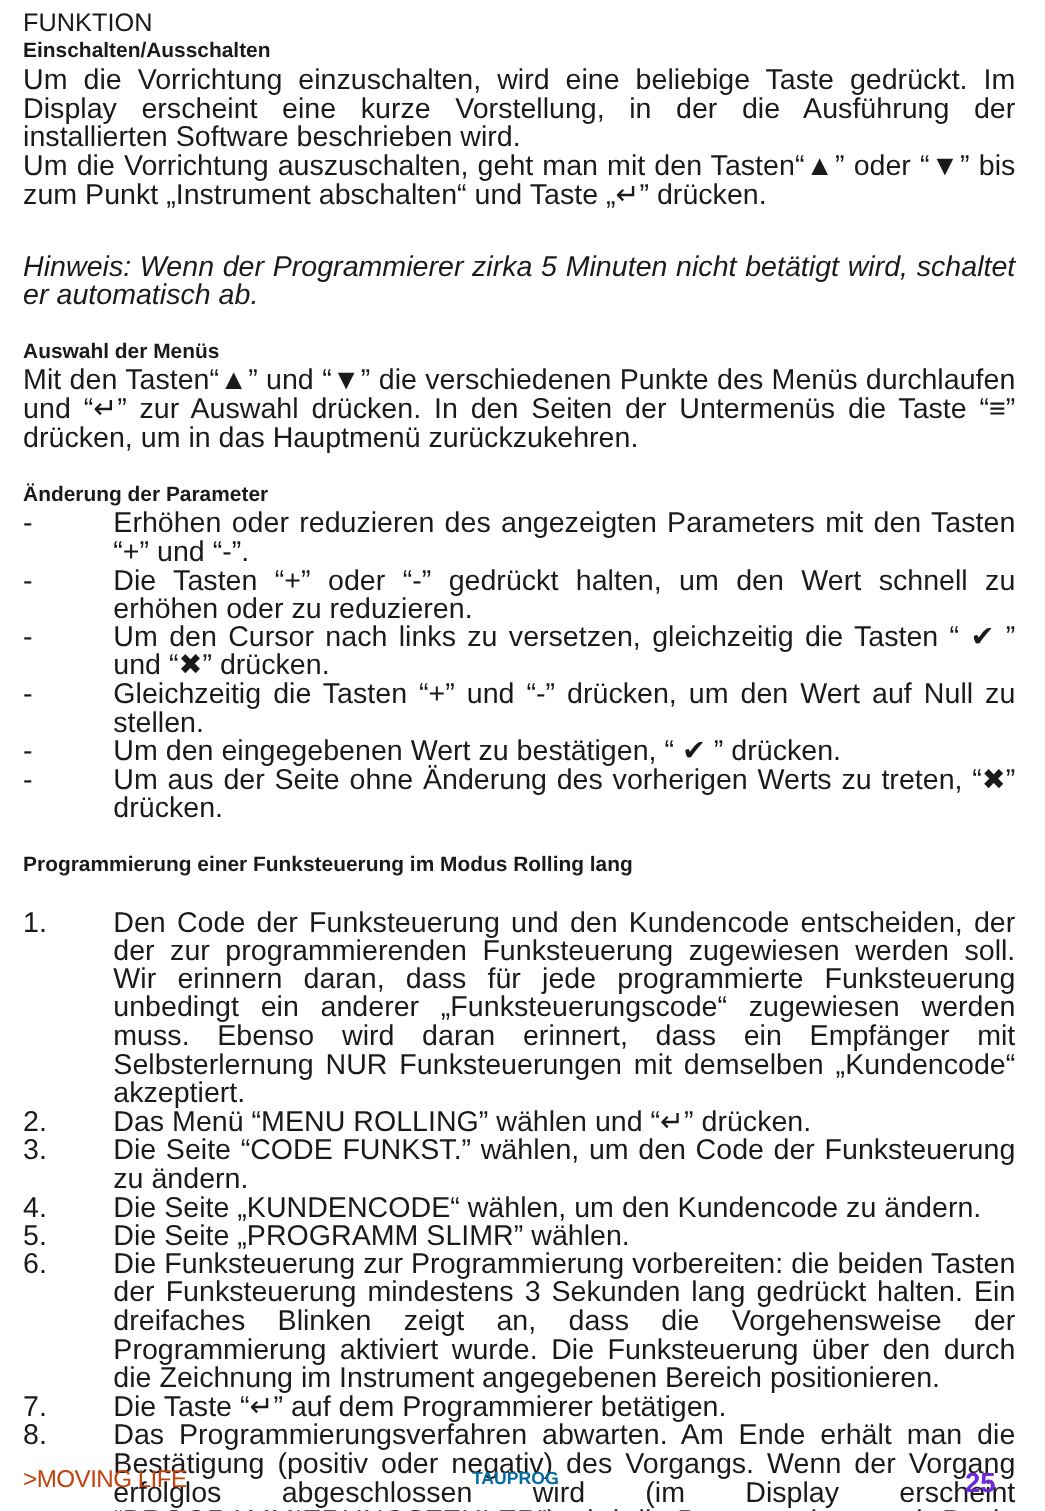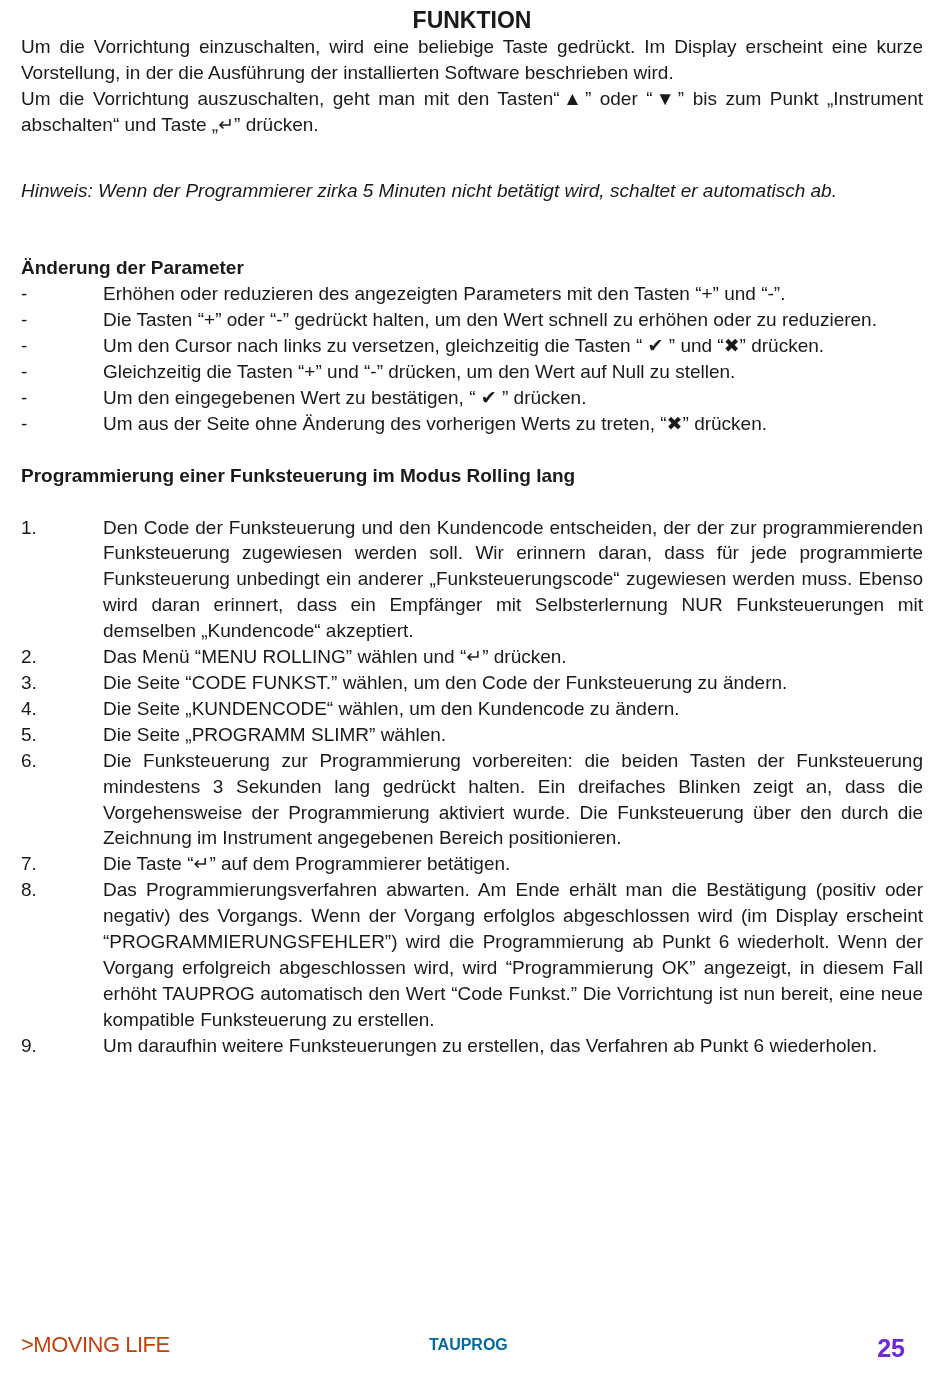--- a/index.html
+++ b/index.html
@@ -1,46 +1,51 @@
 <!DOCTYPE html>
 <html><head>
 <meta charset="utf-8">
 <style>
   html, body { margin: 0; padding: 0; background: #ffffff; }
   body {
     width: 950px; height: 1374px; position: relative; overflow: hidden;
     font-family: "Liberation Sans", sans-serif; color: #1a1a1a;
   }
   .page { position: absolute; left: 21px; top: 6px; width: 902px; }
-  .h1 { font-size: 23px; font-weight: bold; line-height: 28px; margin: 0; text-align: center; }
+  .h1 { font-size: 23px; font-weight: normal; line-height: 28px; margin: 0; }
   .h2 { font-size: 19px; font-weight: bold; line-height: 26px; margin: 0; }
-  p, .li { font-size: 19px; line-height: 25.9px; margin: 0; text-align: justify; }
+  p, .li { font-size: 26px; line-height: 25.9px; margin: 0; text-align: justify; }
   p.italic { font-style: italic; margin-top: 40px; }
   .gap { height: 25.9px; }
   .li { display: flex; }
   .li .mk { flex: 0 0 34px; }
   .li .tx { flex: 1; text-align: justify; margin-left: 48px; }
   .footer { position: absolute; left: 21px; right: 27px; top: 1332px; height: 28px; }
   .brand { position: absolute; left: 0; top: 0; font-size: 22px; font-weight: normal; color: #c2410c; letter-spacing: -0.5px; }
   .product { position: absolute; left: 408px; top: 4px; font-size: 16px; font-weight: bold; color: #0369a1; }
   .pagenum { position: absolute; right: 18px; top: 2px; font-size: 25px; font-weight: bold; color: #6d28d9; }
 </style>
 </head>
 <body>
 
 <div class="page">
   <h1 class="h1">FUNKTION</h1>
 
   <div>
+    <h2 class="h2">Einschalten/Ausschalten</h2>
     <p>Um die Vorrichtung einzuschalten, wird eine beliebige Taste gedrückt. Im Display erscheint eine kurze Vorstellung, in der die Ausführung der installierten Software beschrieben wird.</p>
     <p>Um die Vorrichtung auszuschalten, geht man mit den Tasten“▲” oder “▼” bis zum Punkt „Instrument abschalten“ und Taste „↵” drücken.</p>
     <p class="italic">Hinweis: Wenn der Programmierer zirka 5 Minuten nicht betätigt wird, schaltet er automatisch ab.</p>
   </div>
   <div class="gap"></div>
 
+  <div>
+    <h2 class="h2">Auswahl der Menüs</h2>
+    <p>Mit den Tasten“▲” und “▼” die verschiedenen Punkte des Menüs durchlaufen und “↵” zur Auswahl drücken. In den Seiten der Untermenüs die Taste “≡” drücken, um in das Hauptmenü zurückzukehren.</p>
+  </div>
   <div class="gap"></div>
 
   <div>
     <h2 class="h2">Änderung der Parameter</h2>
     <div class="li">
         <span class="mk">-</span>
         <span class="tx">Erhöhen oder reduzieren des angezeigten Parameters mit den Tasten “+” und “-”.</span>
       </div>
     <div class="li">
         <span class="mk">-</span>

